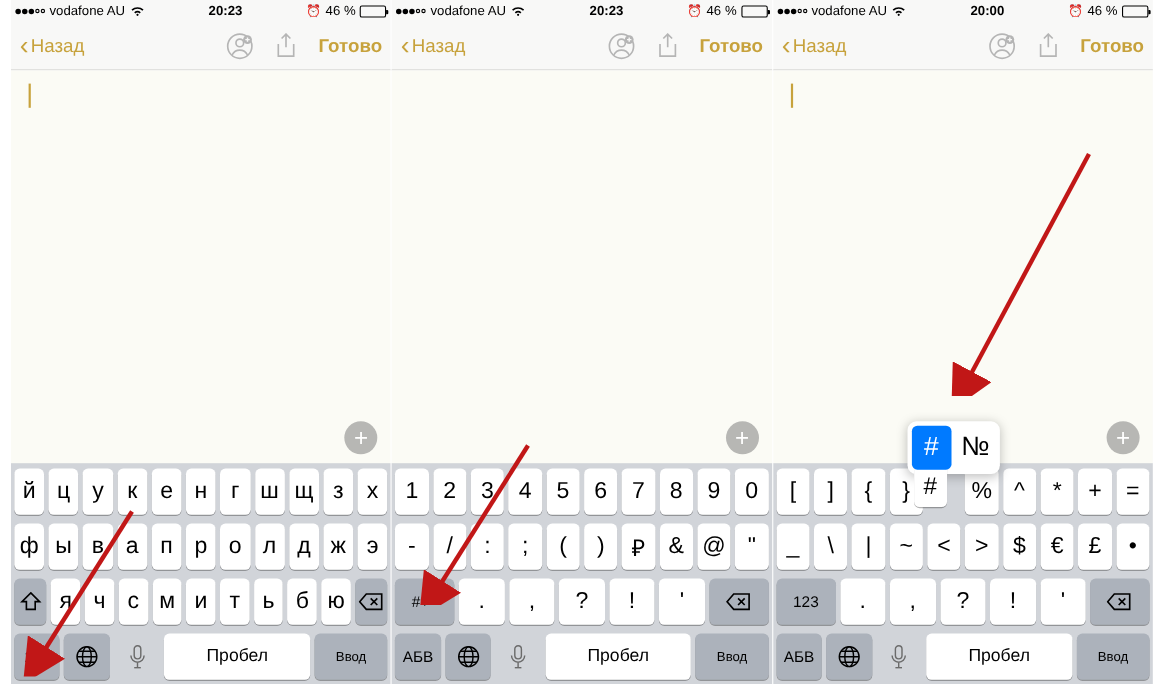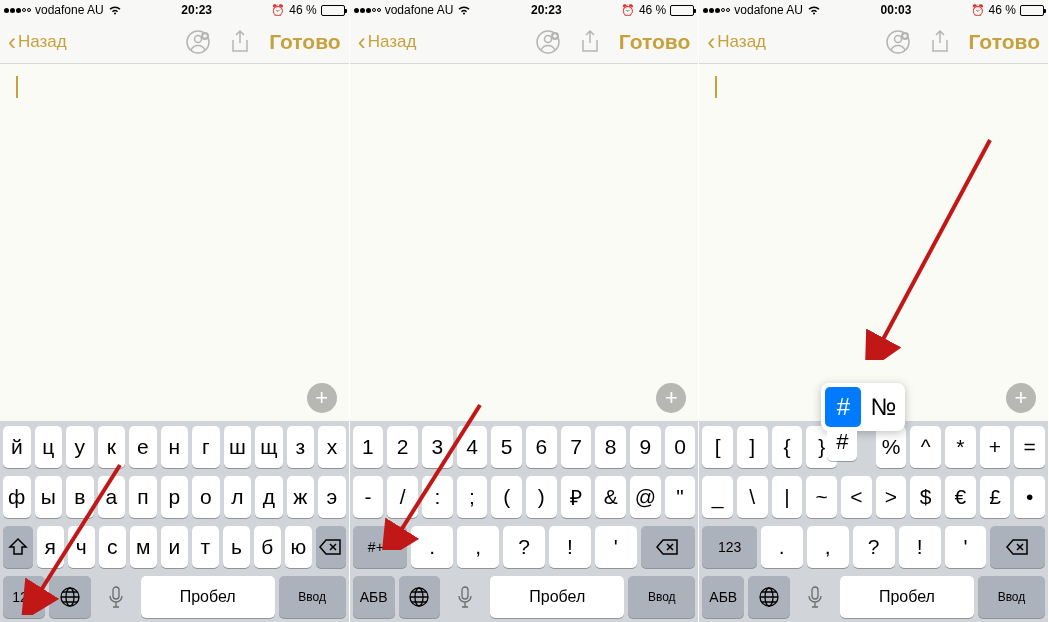--- a/index.html
+++ b/index.html
@@ -4,21 +4,21 @@
 <style>
   * { box-sizing: border-box; margin: 0; padding: 0; }
   body {
     width: 1049px;
     height: 622px;
     font-family: -apple-system, "Helvetica Neue", Arial, sans-serif;
     background: #fff;
     overflow: hidden;
     position: relative;
   }
-  .screens { display: flex; width: 100%; height: 100%; }
+  .screens { display: flex; width: 100%; height: 100%; padding-left: 10px; }
   .screen {
     width: 349.66px;
     height: 100%;
     position: relative;
     display: flex;
     flex-direction: column;
     border-right: 1px solid rgba(0,0,0,0.0);
   }
   
   .statusbar {
@@ -62,21 +62,21 @@
   .nav-left, .nav-right { display: flex; align-items: center; gap: 16px; }
   .back-btn {
     display: flex; align-items: center; gap: 2px;
     font-size: 17px; font-weight: 400; color: #c7a23c;
   }
   .chev { font-size: 24px; line-height: 1; font-weight: 300; }
   .nav-icon {
     width: 26px; height: 26px; display: flex; align-items: center; justify-content: center;
     color: #b5b5b5;
   }
-  .done { font-size: 21px; font-weight: 600; color: #c7a23c; }
+  .done { font-size: 17px; font-weight: 600; color: #c7a23c; }
 
   
   .note-body {
     flex: 1;
     background: #fbfbf5;
     position: relative;
   }
   .cursor {
     position: absolute;
     top: 12px; left: 16px;
@@ -416,21 +416,21 @@
           <span class="dot empty"></span>
             <span class="dot empty"></span>
         </span>
         <span>vodafone AU</span>
         <span class="wifi-icon">
           <svg width="14" height="10" viewBox="0 0 14 10">
               <path d="M7 9.5a1 1 0 100-2 1 1 0 000 2zM4 6.2a4.5 4.5 0 016 0l-1 1a3 3 0 00-4 0zM1.5 3.7a8 8 0 0111 0l-1 1a6.5 6.5 0 00-9 0z" fill="#000"></path>
             </svg>
         </span>
       </div>
-      <span style="font-weight:600">00:03</span>
+      <span style="font-weight:600">20:00</span>
       <div class="status-right">
         <span class="alarm-icon">⏰</span>
         <span>46 %</span>
         <span class="battery"><span class="battery-fill" style="width:46%"></span></span>
       </div>
     </div>
 
     <div class="navbar">
       <div class="nav-left">
         <div class="back-btn">

